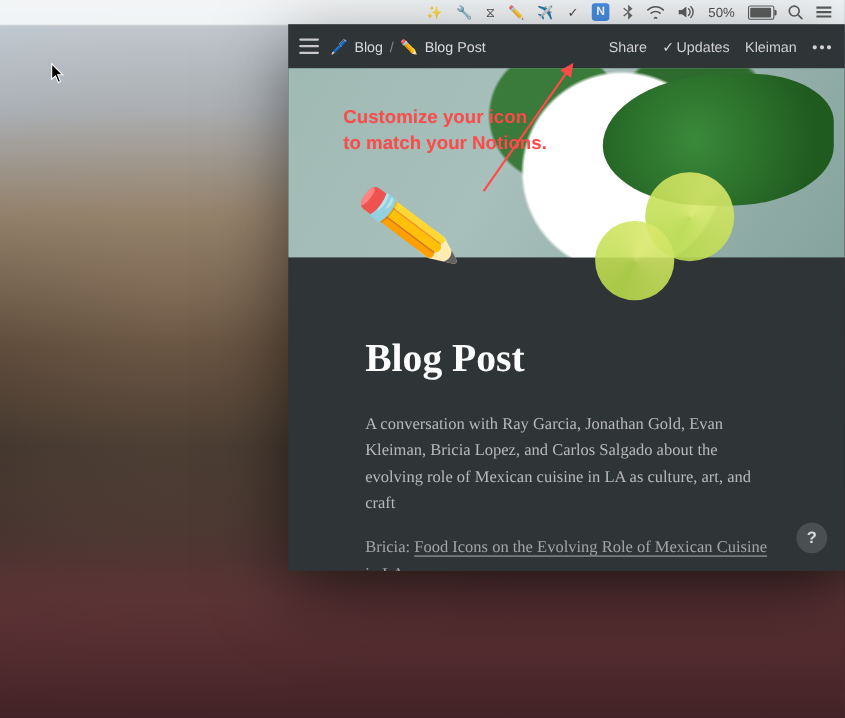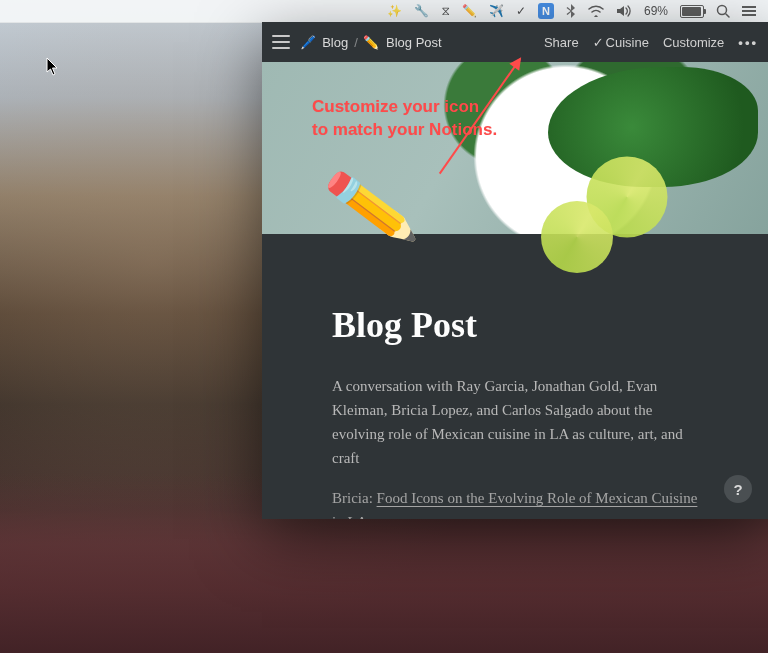--- a/index.html
+++ b/index.html
@@ -273,21 +273,21 @@
     <svg width="16" height="12" viewBox="0 0 16 12">
         <path d="M8 11 a1 1 0 1 0 0.001 0 M4 7 a6 6 0 0 1 8 0 M1 4 a10 10 0 0 1 14 0" stroke="#444" stroke-width="1.5" fill="none" stroke-linecap="round"></path>
       </svg>
   </span>
   <span class="menu-item">
     <svg width="16" height="12" viewBox="0 0 16 12">
         <path d="M1 4 H4 L8 1 V11 L4 8 H1 Z" fill="#444"></path>
         <path d="M10 3 a4 4 0 0 1 0 6 M12 1 a7 7 0 0 1 0 10" stroke="#444" stroke-width="1.3" fill="none" stroke-linecap="round"></path>
       </svg>
   </span>
-  <span class="menu-item">69%</span>
+  <span class="menu-item">50%</span>
   <span class="menu-item">
       <span class="batt">
         <span class="fill"></span>
       </span>
     </span>
   <span class="menu-item">
     <svg width="14" height="14" viewBox="0 0 14 14">
         <circle cx="6" cy="6" r="4.5" stroke="#444" stroke-width="1.5" fill="none"></circle>
         <line x1="10" y1="10" x2="13" y2="13" stroke="#444" stroke-width="1.5" stroke-linecap="round"></line>
       </svg>
@@ -315,22 +315,22 @@
       </div>
     <div class="breadcrumb">
       <span>🖊️</span>
       <span>Blog</span>
       <span class="sep">/</span>
       <span>✏️</span>
       <span>Blog Post</span>
     </div>
     <div class="right">
       <span>Share</span>
-      <span><span class="check">✓</span><span>Cuisine</span></span>
-      <span>Customize</span>
+      <span><span class="check">✓</span><span>Updates</span></span>
+      <span>Kleiman</span>
       <span class="dots">•••</span>
     </div>
   </div>
 
   <div class="cover">
     <div class="cilantro"></div>
     <div class="lime l1"></div>
     <div class="lime l2"></div>
     <div class="annotation">
       <div>Customize your icon</div>

